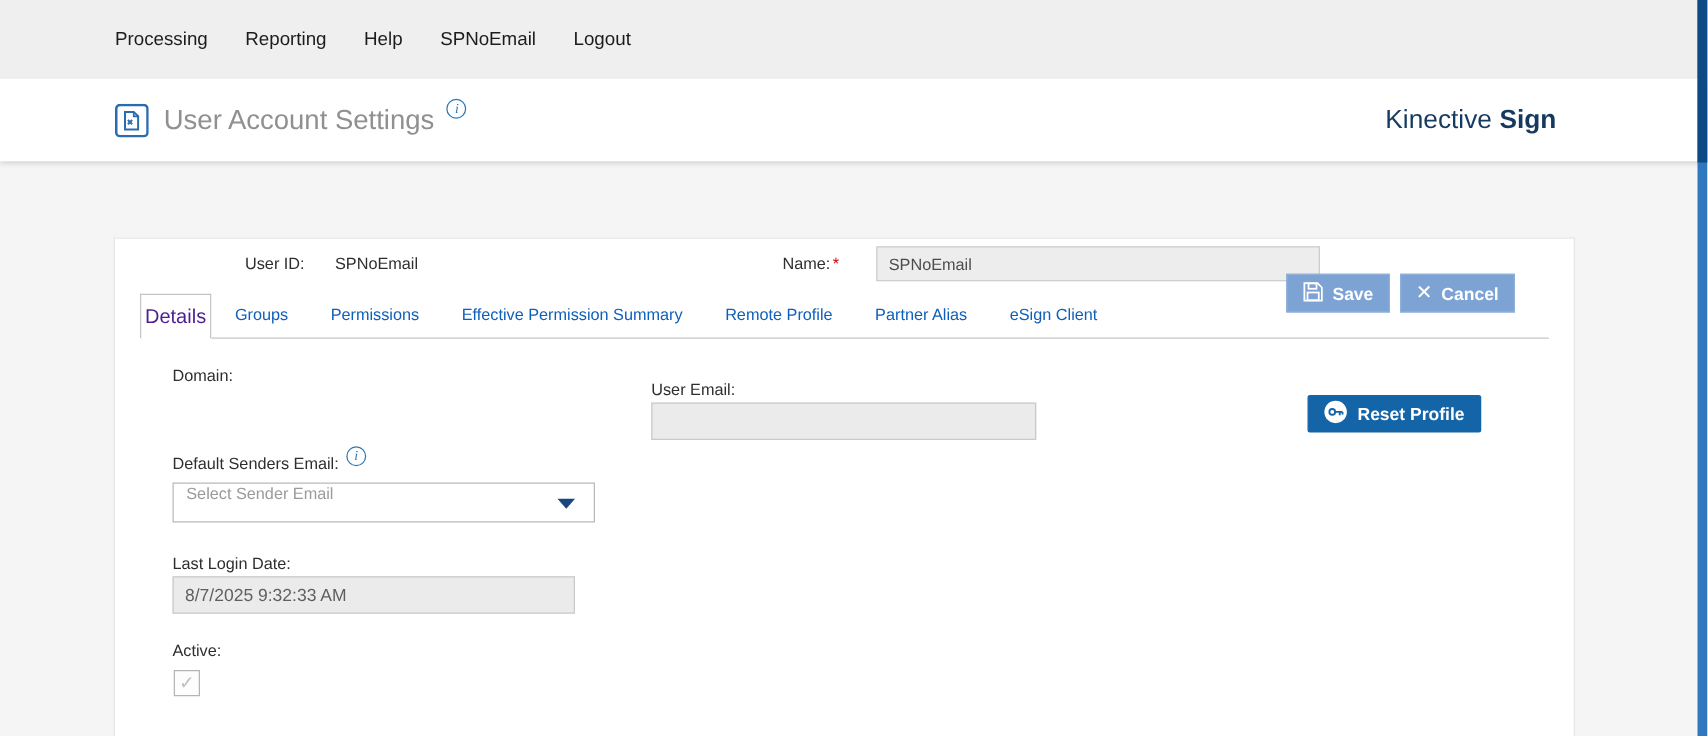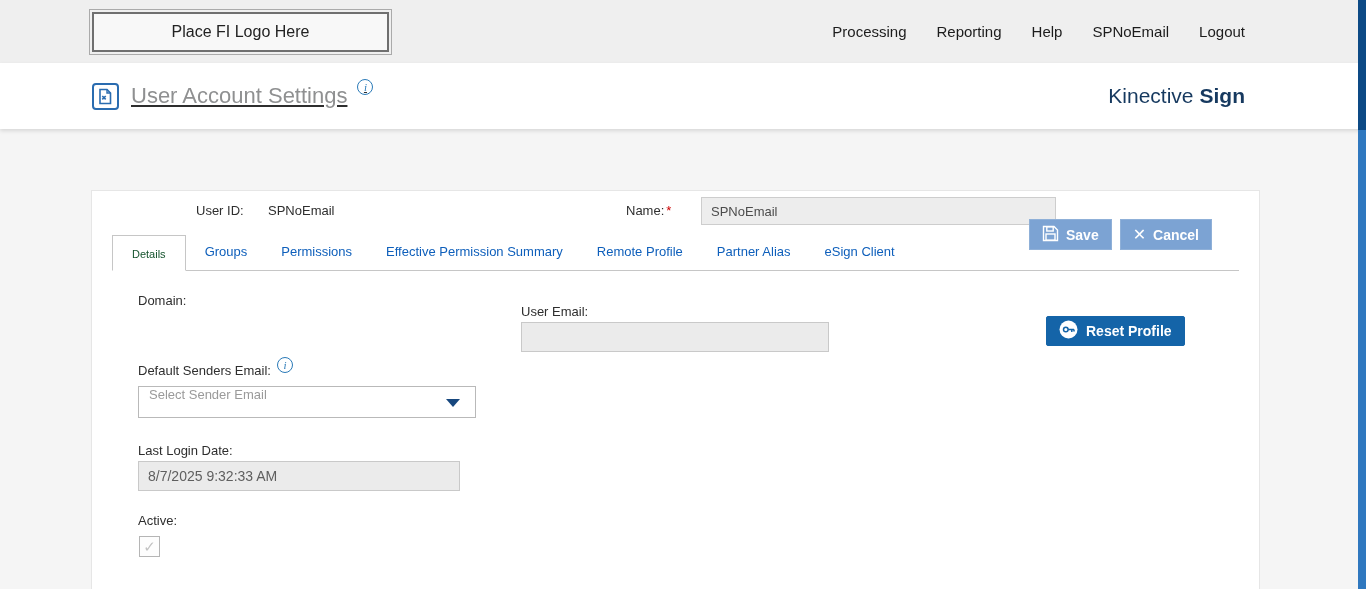--- a/index.html
+++ b/index.html
@@ -46,21 +46,21 @@
     height: 66px;
     background: #ffffff;
     display: flex;
     align-items: center;
     justify-content: space-between;
     padding: 0 121px 0 92px;
     box-shadow: 0 2px 4px rgba(0,0,0,0.12);
     position: relative;
     z-index: 2;
   }
-  .header-left { display: flex; align-items: center; text-decoration: underline; }
+  .header-left { display: flex; align-items: center; }
   .title-icon { width: 27px; height: 27px; display: inline-block; }
   .page-title {
     font-size: 22px;
     font-weight: 400;
     color: #8f9091;
     margin: 0 10px 0 12px;
     white-space: nowrap;
   }
   .info-badge {
     width: 16px; height: 16px;
@@ -119,27 +119,27 @@
     margin: 0 20px;
     height: 37px;
     border-bottom: 1px solid #c6c6c6;
     display: flex;
     align-items: flex-end;
     position: relative;
   }
   .tab.active {
     height: 36px;
     line-height: 36px;
-    padding: 0 19px;
+    padding: 0 3px;
     background: #fff;
     border: 1px solid #c6c6c6;
     border-bottom: 1px solid #ffffff;
     margin-bottom: -1px;
-    font-size: 11px;
-    color: #14532d;
+    font-size: 16px;
+    color: #4c1d95;
     cursor: pointer;
   }
   .tab-link {
     font-size: 13px;
     color: #0e5fbb;
     text-decoration: none;
     margin-left: 34px;
     margin-bottom: 11px;
     white-space: nowrap;
     cursor: pointer;
@@ -230,23 +230,20 @@
     font-family: "Liberation Sans", sans-serif;
     font-size: 14px;
     font-weight: 700;
     cursor: pointer;
   }
 </style>
 </head>
 <body>
 
 <div class="topbar">
-  <div class="logo-box">
-    <span>Place FI Logo Here</span>
-  </div>
   <nav class="top-nav">
     <a href="#" class="nav-link">Processing</a>
     <a href="#" class="nav-link">Reporting</a>
     <a href="#" class="nav-link">Help</a>
     <a href="#" class="nav-link">SPNoEmail</a>
     <a href="#" class="nav-link">Logout</a>
   </nav>
 </div>
 
 <div class="header2">

